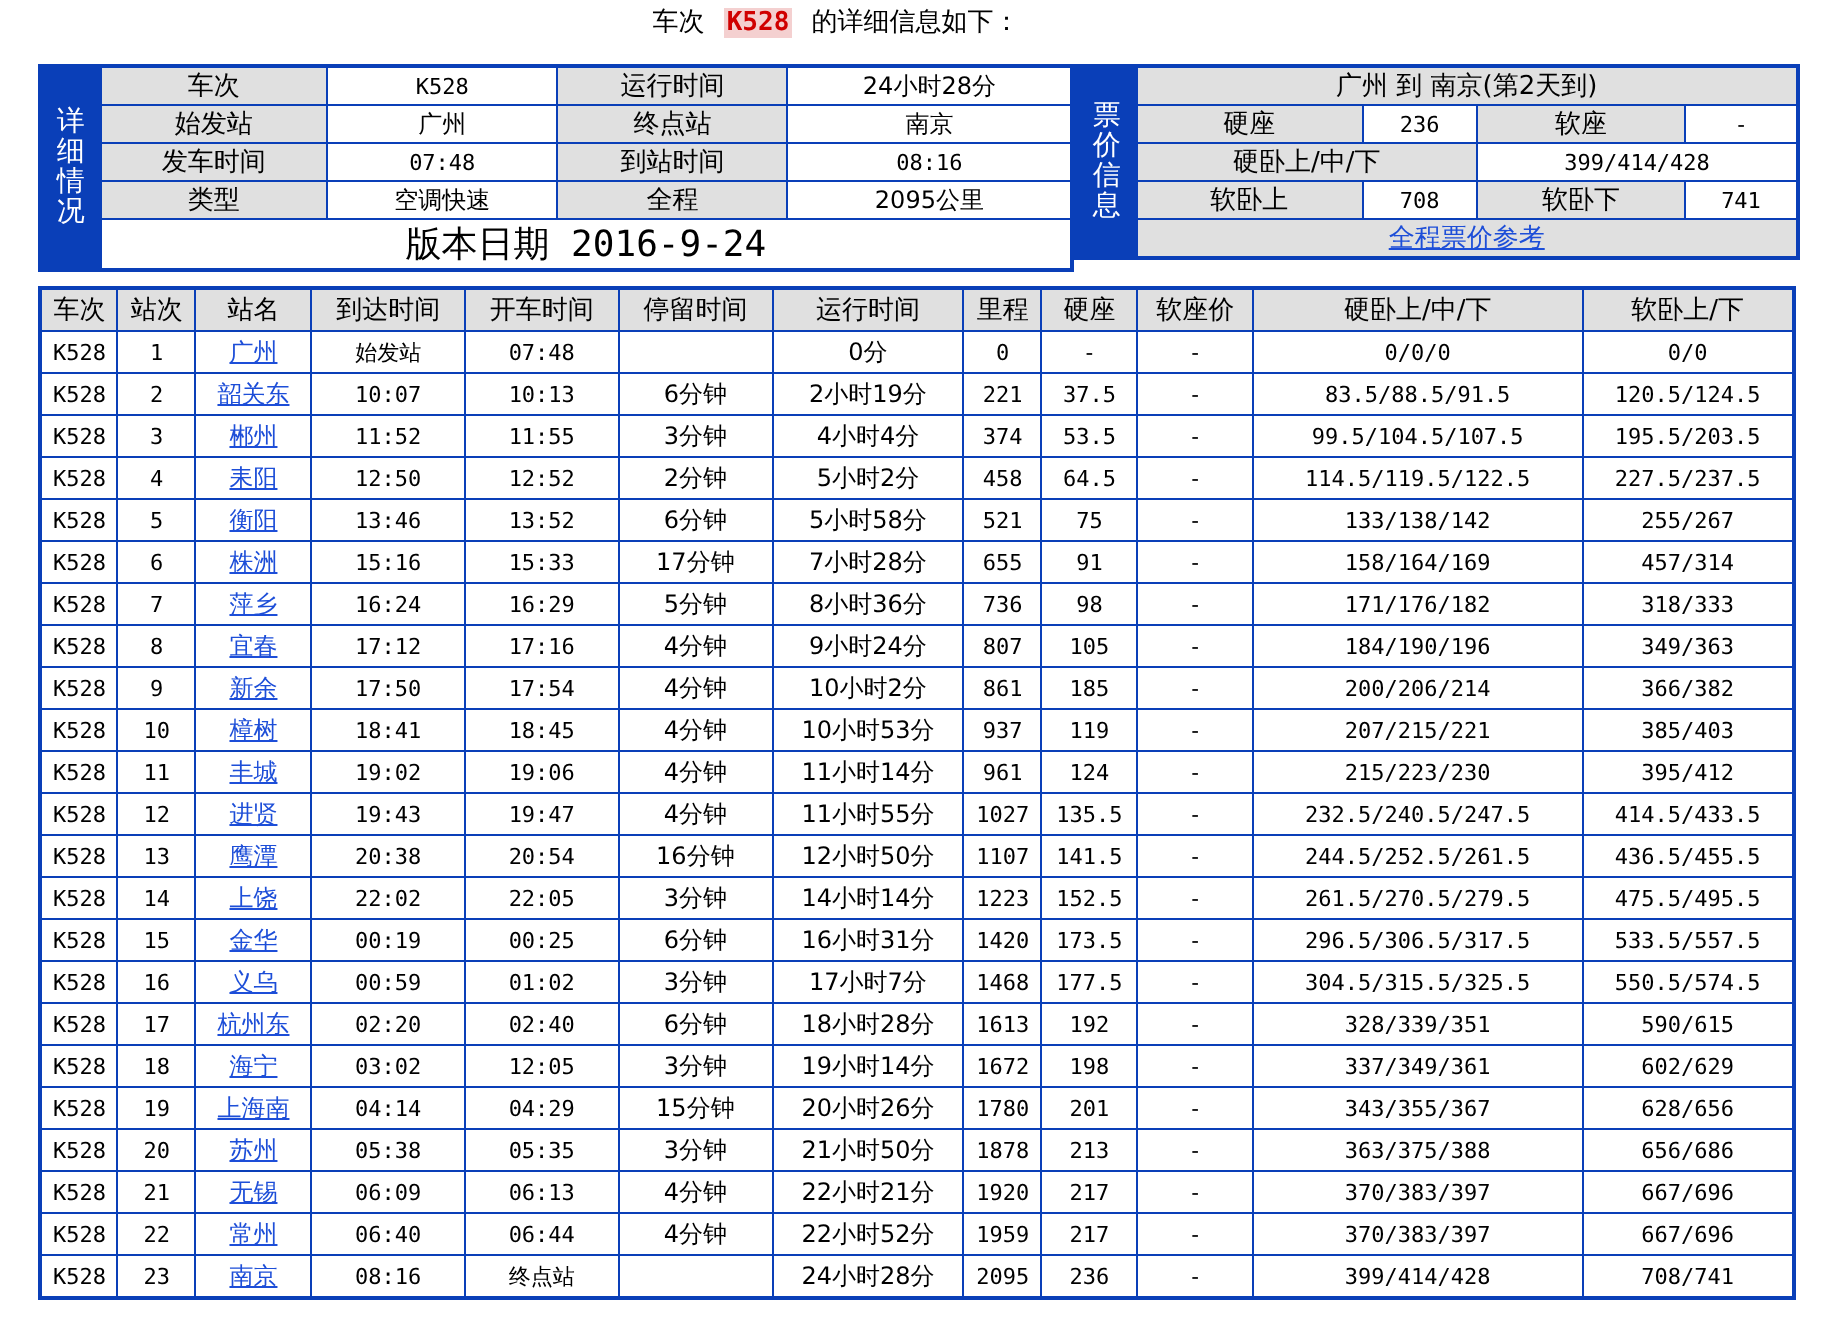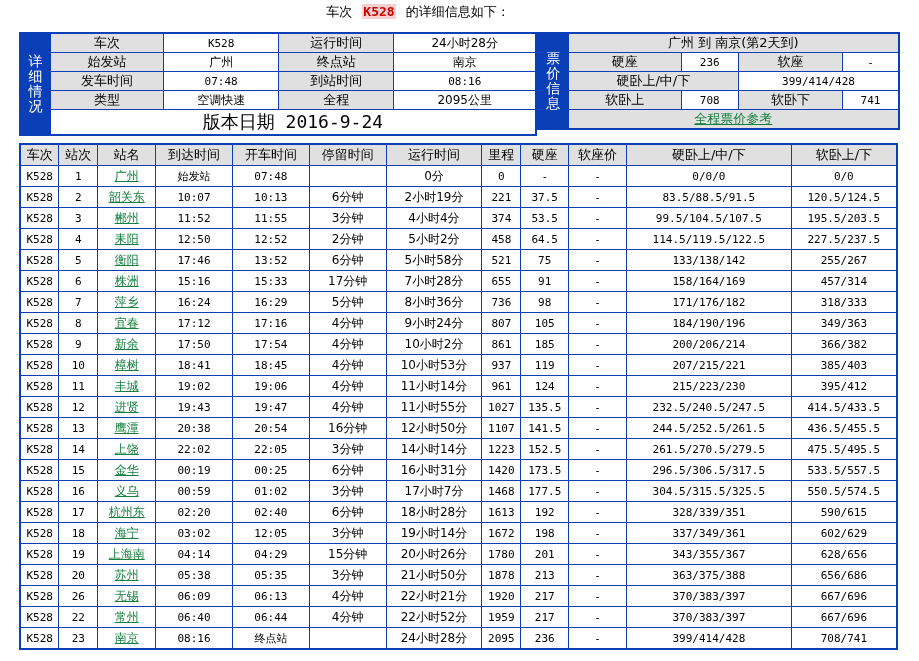--- a/index.html
+++ b/index.html
@@ -15,21 +15,21 @@
            font-size:12px; white-space:nowrap; overflow:hidden; }
   .lbl { background:#e0e0e0; font-size:13px; }
   .val { background:#ffffff; }
   .side { background:#0a3fb8; color:#ffffff; font-size:14px; line-height:15px; width:29px; }
   .side span { display:block; }
 
   #info { left:19px; top:32px; width:518px; border:2px solid #0a3fb8; }
   #info td { height:17px; }
   #price { left:537px; top:32px; width:363px; border:2px solid #0a3fb8; }
   #price td { height:17px; }
-  .link { color:#15803d; text-decoration:underline; cursor:pointer; }
+  .link { color:#1d4ed8; text-decoration:underline; cursor:pointer; }
   .mono { font-family:"DejaVu Sans Mono", monospace; font-size:11px; }
 
   #stops { left:19px; top:143px; width:879px; border:2px solid #0a3fb8; }
   #stops th { background:#e0e0e0; font-size:13px; height:20px; }
   #stops td { height:20px; background:#fff; }
   #stops td.mono { font-size:11px; }
 </style>
 </head>
 <body>
 
@@ -211,21 +211,21 @@
         <td class="mono">458</td>
         <td class="mono">64.5</td>
         <td class="mono">-</td>
         <td class="mono">114.5/119.5/122.5</td>
         <td class="mono">227.5/237.5</td>
       </tr>
       <tr>
         <td class="mono">K528</td>
         <td class="mono">5</td>
         <td><a class="link">衡阳</a></td>
-        <td class="mono">17:46</td>
+        <td class="mono">13:46</td>
         <td class="mono">13:52</td>
         <td>6分钟</td>
         <td>5小时58分</td>
         <td class="mono">521</td>
         <td class="mono">75</td>
         <td class="mono">-</td>
         <td class="mono">133/138/142</td>
         <td class="mono">255/267</td>
       </tr>
       <tr>
@@ -433,21 +433,21 @@
         <td>3分钟</td>
         <td>21小时50分</td>
         <td class="mono">1878</td>
         <td class="mono">213</td>
         <td class="mono">-</td>
         <td class="mono">363/375/388</td>
         <td class="mono">656/686</td>
       </tr>
       <tr>
         <td class="mono">K528</td>
-        <td class="mono">26</td>
+        <td class="mono">21</td>
         <td><a class="link">无锡</a></td>
         <td class="mono">06:09</td>
         <td class="mono">06:13</td>
         <td>4分钟</td>
         <td>22小时21分</td>
         <td class="mono">1920</td>
         <td class="mono">217</td>
         <td class="mono">-</td>
         <td class="mono">370/383/397</td>
         <td class="mono">667/696</td>

